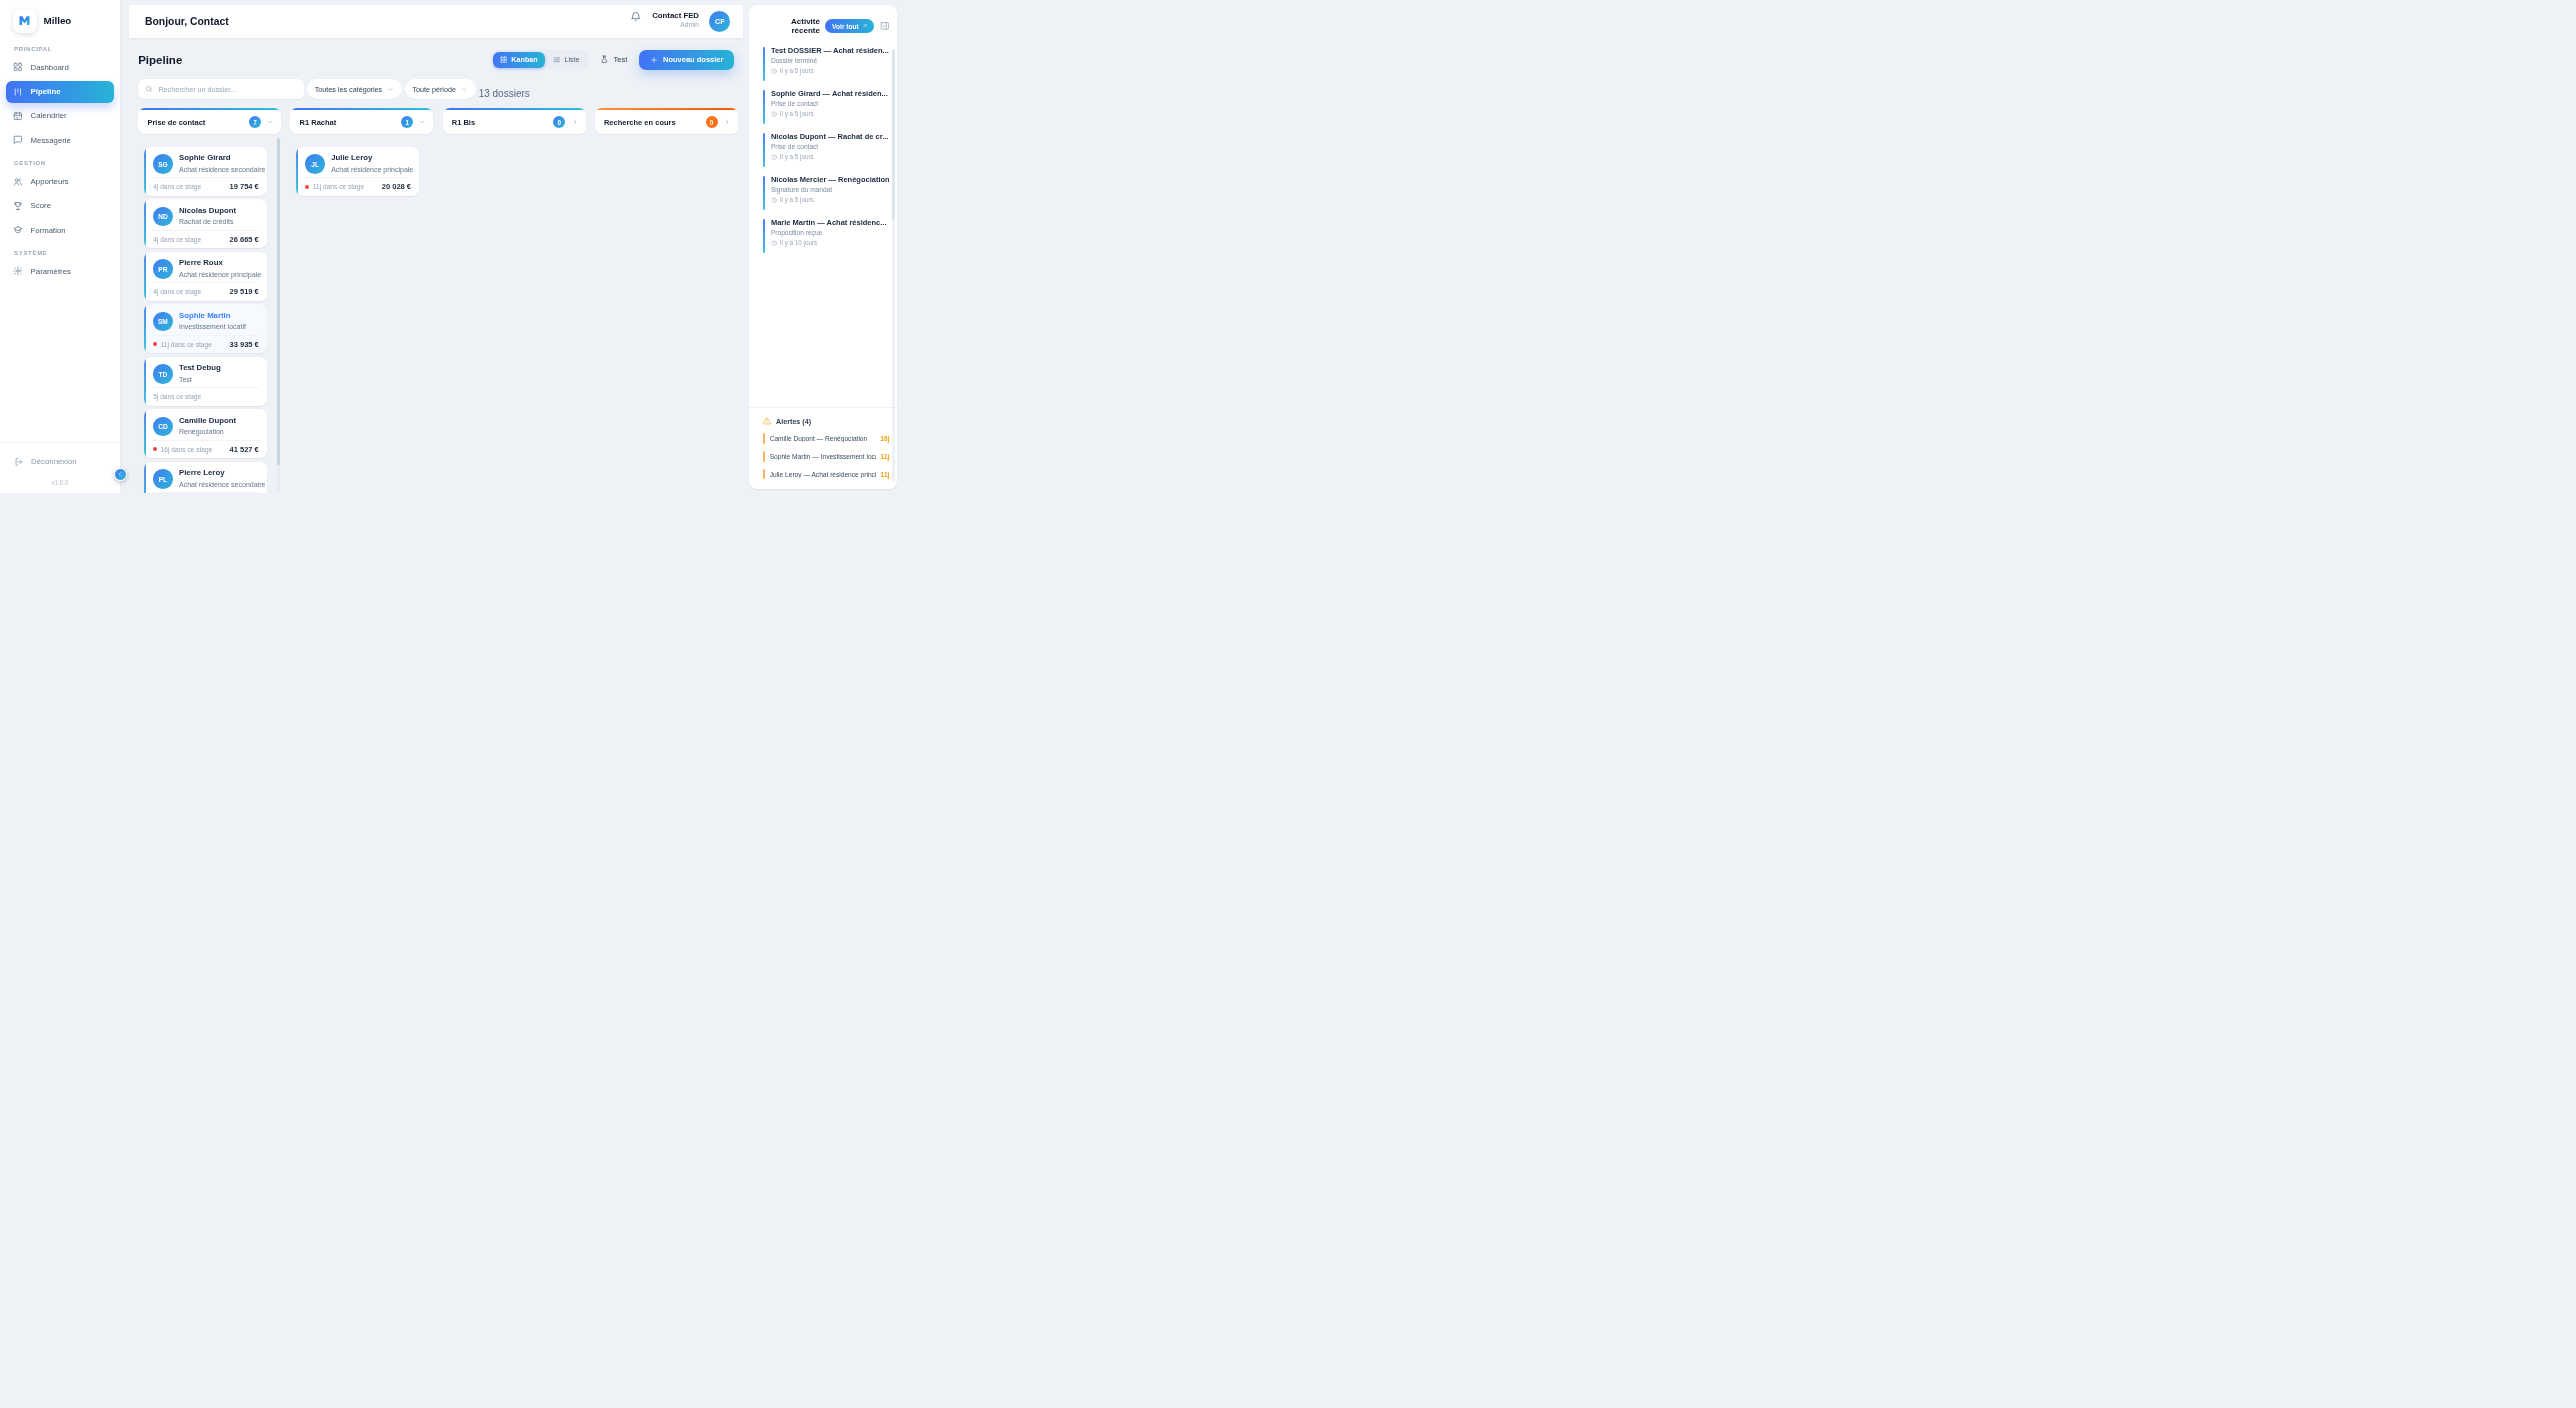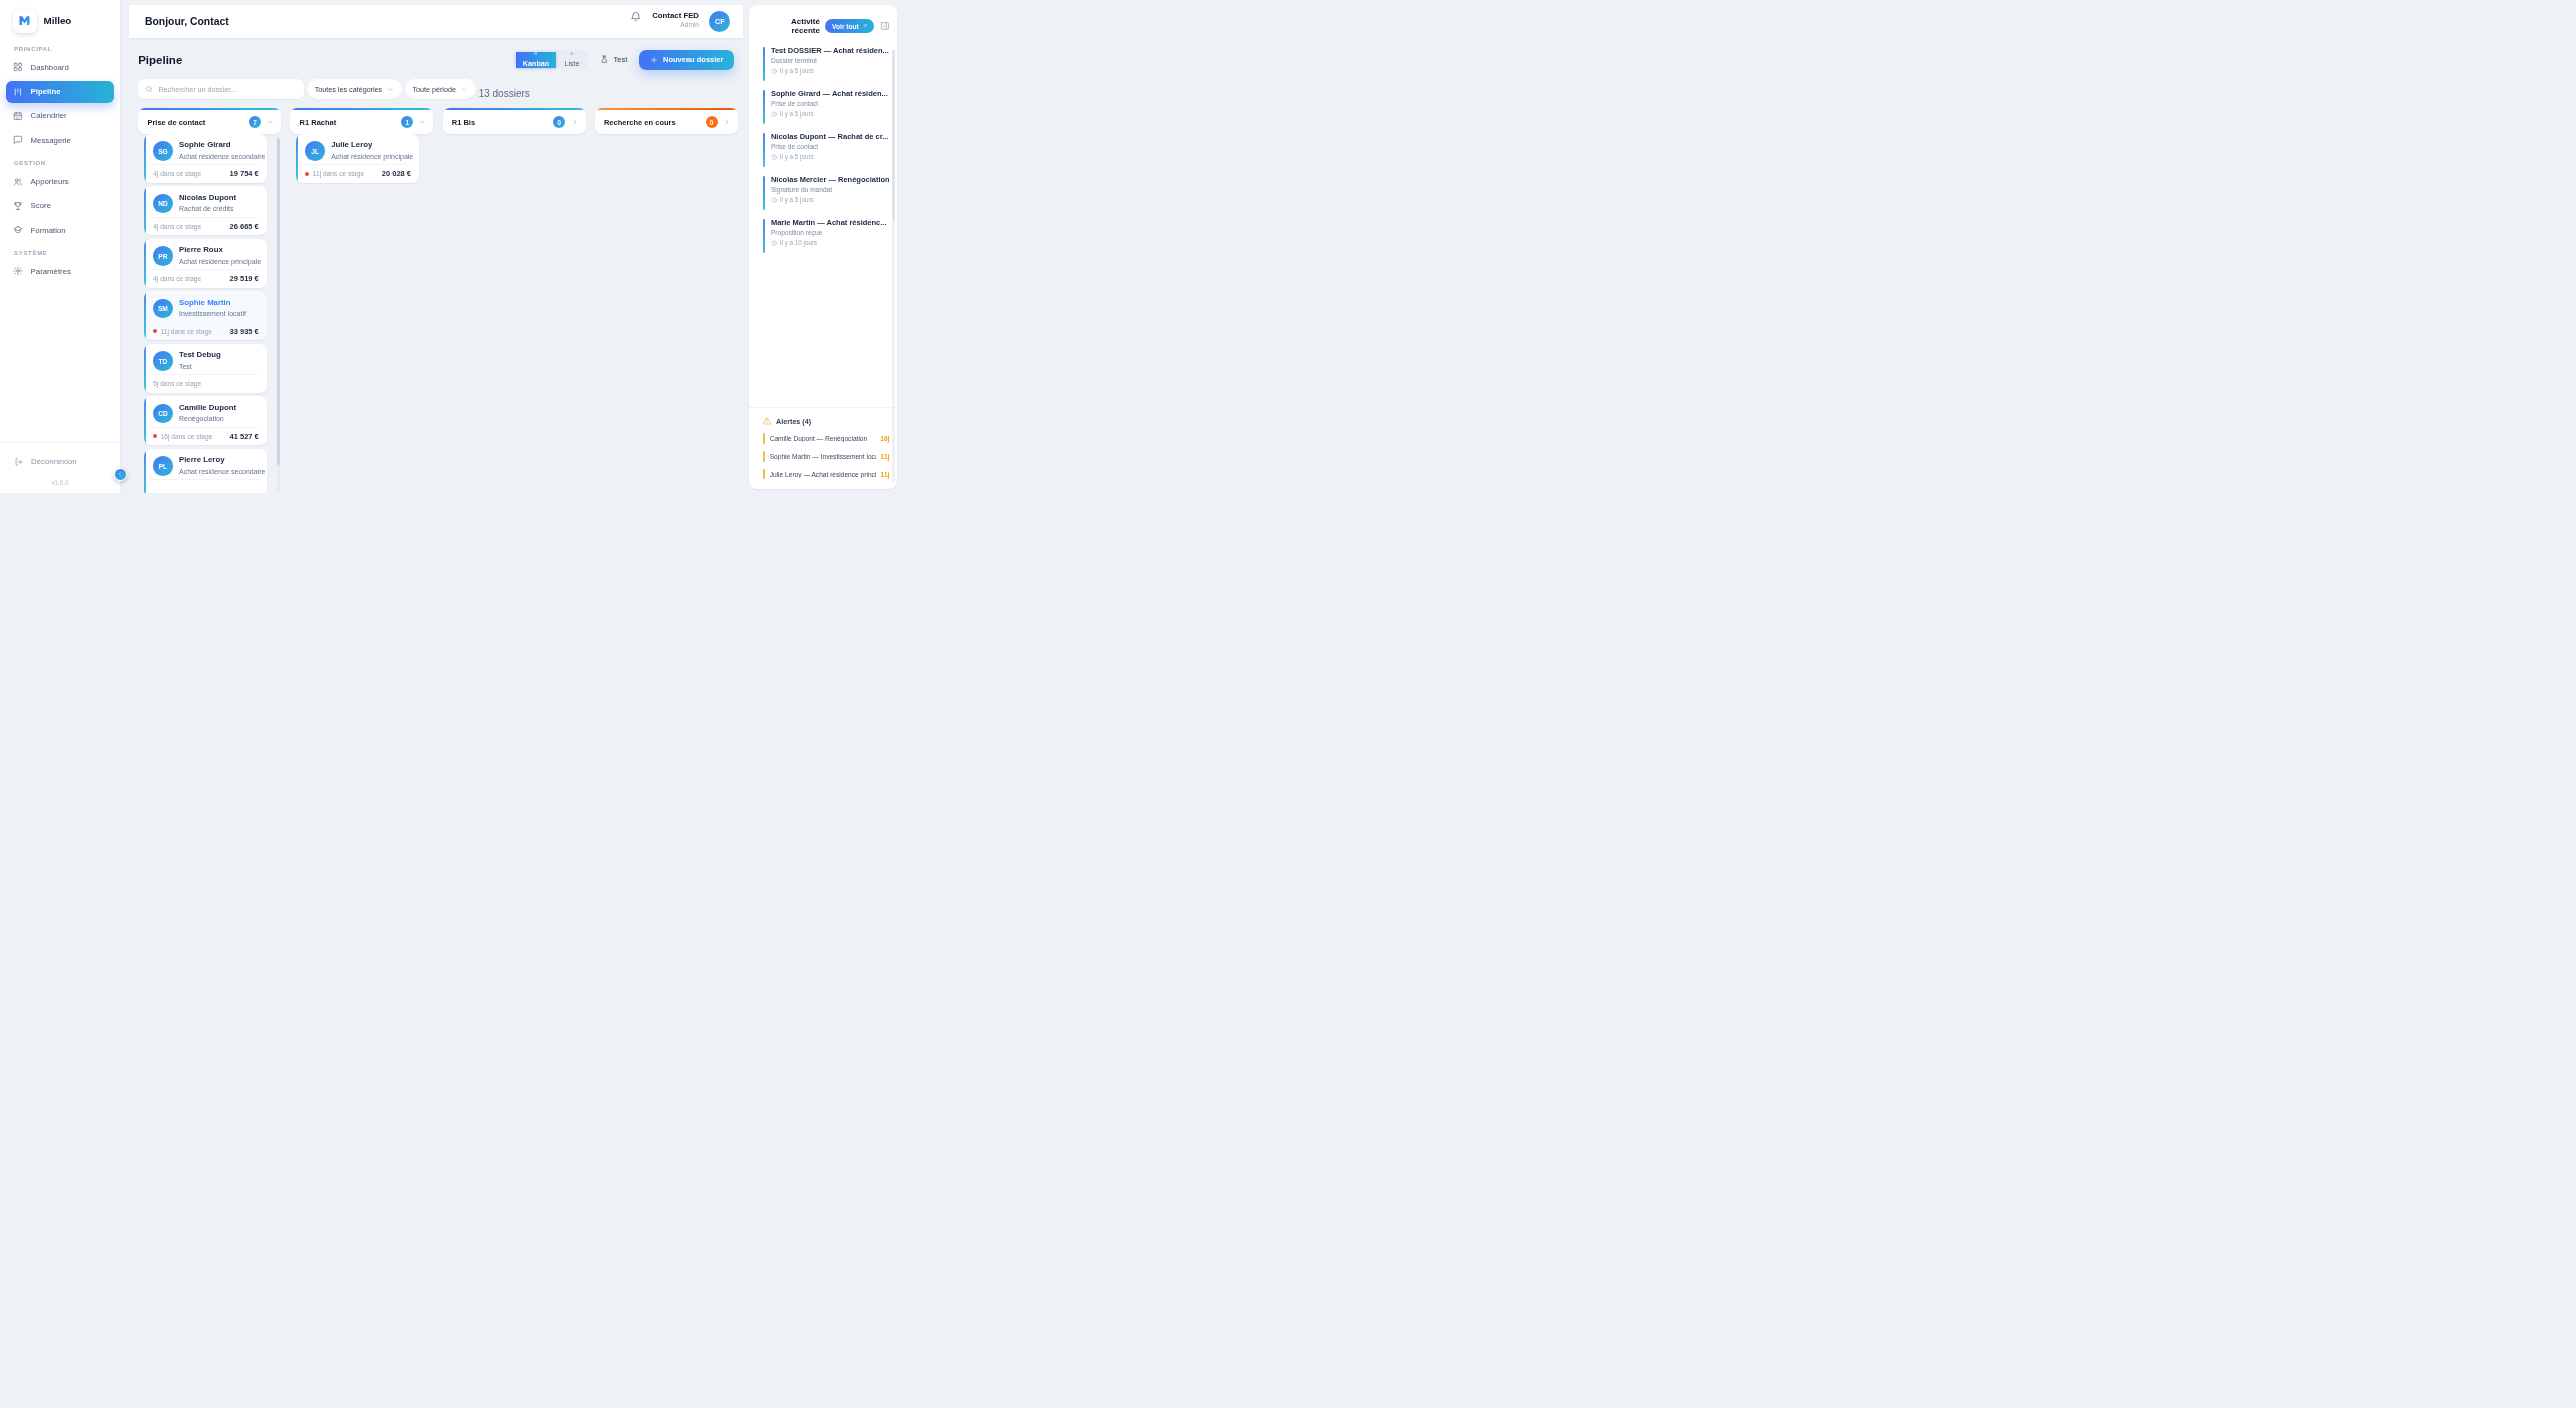--- a/index.html
+++ b/index.html
@@ -32,21 +32,21 @@
   .bell { color:#64748b; cursor:pointer; }
   .user-block { text-align:right; }
   .user-name { font-size:7.8px; font-weight:700; color:#0f172a; }
   .user-role { font-size:6.6px; color:#9aa7b8; margin-top:1.2px; }
   .avatar { width:21px; height:21px; border-radius:50%; background:linear-gradient(135deg,#3f7bf0,#2fb7d9); color:#fff; font-size:7.2px; font-weight:700; display:flex; align-items:center; justify-content:center; cursor:pointer; }
 
   .toolbar { margin-top:12px; padding:0 9.2px; display:flex; align-items:center; }
   .page-title { font-size:11.5px; font-weight:800; color:#0f172a; }
   .toolbar-right { margin-left:auto; display:flex; align-items:center; gap:7.5px; }
   .seg { background:#e9edf3; border-radius:7px; padding:1.7px; display:flex; gap:1.2px; }
-  .seg-btn { height:16px; padding:0 7px; border-radius:0; display:flex; gap:4px; align-items:center; font-size:7.2px; color:#51627a; cursor:pointer;flex-direction:column; }
+  .seg-btn { height:16px; padding:0 7px; border-radius:6px; display:flex; gap:4px; align-items:center; font-size:7.2px; color:#51627a; cursor:pointer; }
   .seg-btn.active { background:linear-gradient(90deg,#4273f5,#27b3d6); color:#fff; font-weight:600; box-shadow:0 1.2px 3.5px rgba(66,115,245,.35); }
   .test-btn { display:flex; gap:4.6px; align-items:center; font-size:7.5px; color:#334155; padding:0 4.6px; cursor:pointer; }
   .new-btn { height:20px; padding:0 10.4px; border-radius:7px; background:linear-gradient(90deg,#4273f5,#27b3d6); color:#fff; font-size:7.5px; font-weight:600; display:flex; gap:5.2px; align-items:center; box-shadow:0 4.6px 10.4px rgba(59,130,246,.3); cursor:pointer; }
 
   .filters { margin-top:9.8px; padding:0 9.2px; display:flex; align-items:flex-end; gap:3px; }
   .search { width:166px; height:20px; background:#fff; border-radius:6.3px; display:flex; gap:5.2px; align-items:center; padding:0 7px; box-shadow:0 0.6px 1.2px rgba(15,23,42,.05); }
   .search input { border:0; outline:0; flex:1; font-family:inherit; font-size:7.2px; color:#334155; background:transparent; }
   .search input::placeholder { color:#9aa7b8; }
   .search .ico { color:#9aa7b8; }
   .select { height:20px; background:#fff; border-radius:10px; padding:0 7.5px; display:flex; gap:5.2px; align-items:center; font-size:7.2px; color:#2f3e52; font-weight:500; box-shadow:0 0.6px 1.2px rgba(15,23,42,.05); cursor:pointer; }
@@ -56,21 +56,21 @@
   
   .board { margin-top:8.6px; padding:0 9.2px; display:flex; gap:9.2px; }
   .col { width:143px; flex:none; position:relative; }
   .col-head { height:26px; background:#fff; border-radius:7px; box-shadow:0 0.6px 1.2px rgba(15,23,42,.05); overflow:hidden; position:relative; display:flex; align-items:center; padding:2.3px 7px 0 9.2px; gap:5.2px; cursor:pointer; }
   .col-accent { position:absolute; top:0; left:0; right:0; height:2.3px; background:linear-gradient(90deg,#4273f5,#2cc0da); }
   .col-accent.orange { background:linear-gradient(90deg,#fb923c,#ea580c); }
   .col-title { flex:1; font-size:7.5px; font-weight:700; color:#14202f; white-space:nowrap; overflow:hidden; }
   .col-badge { width:12px; height:12px; border-radius:50%; background:linear-gradient(135deg,#3f7bf0,#2fb7d9); color:#fff; font-size:6.3px; font-weight:700; display:flex; align-items:center; justify-content:center; flex:none; }
   .col-badge.orange { background:#f97316; }
   .col-chev { color:#9aa7b8; flex:none; }
-  .col-body { margin-top:0; height:413px; overflow:hidden; padding:0 14.4px 0 5.8px; position:relative; }
+  .col-body { margin-top:13px; height:413px; overflow:hidden; padding:0 14.4px 0 5.8px; position:relative; }
   .vtrack { position:absolute; right:1.2px; top:29px; bottom:-1.7px; width:2.9px; background:#e7ecf2; border-radius:1.7px; }
   .vthumb { position:absolute; left:0; top:0.6px; width:2.9px; height:327px; background:#c9d3de; border-radius:1.7px; }
 
   .card { background:#fff; border-radius:7px; box-shadow:0 0.6px 1.2px rgba(15,23,42,.06); position:relative; height:49px; margin-bottom:3.5px; overflow:hidden; cursor:pointer; }
   .card-accent { position:absolute; left:0; top:0; bottom:0; width:2.3px; background:linear-gradient(180deg,#5186f2,#3fc6dd); }
   .card-main { display:flex; gap:6.3px; padding:7.5px 8px 0 9.2px; align-items:flex-start; }
   .cavatar { width:19.5px; height:19.5px; border-radius:50%; background:linear-gradient(135deg,#3f7bf0,#2fb7d9); color:#fff; font-size:6.6px; font-weight:700; display:flex; align-items:center; justify-content:center; flex:none; }
   .card-name { font-size:7.8px; font-weight:700; color:#1b2940; line-height:1.15; }
   .card-sub { font-size:7px; color:#64748b; margin-top:2.3px; white-space:nowrap; }
   .card-divider { position:absolute; left:8px; right:8px; top:30.5px; height:0.6px; background:#f0f3f7; }

